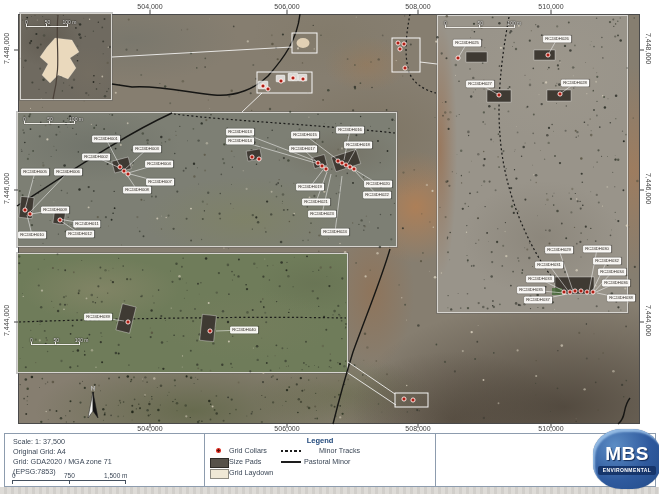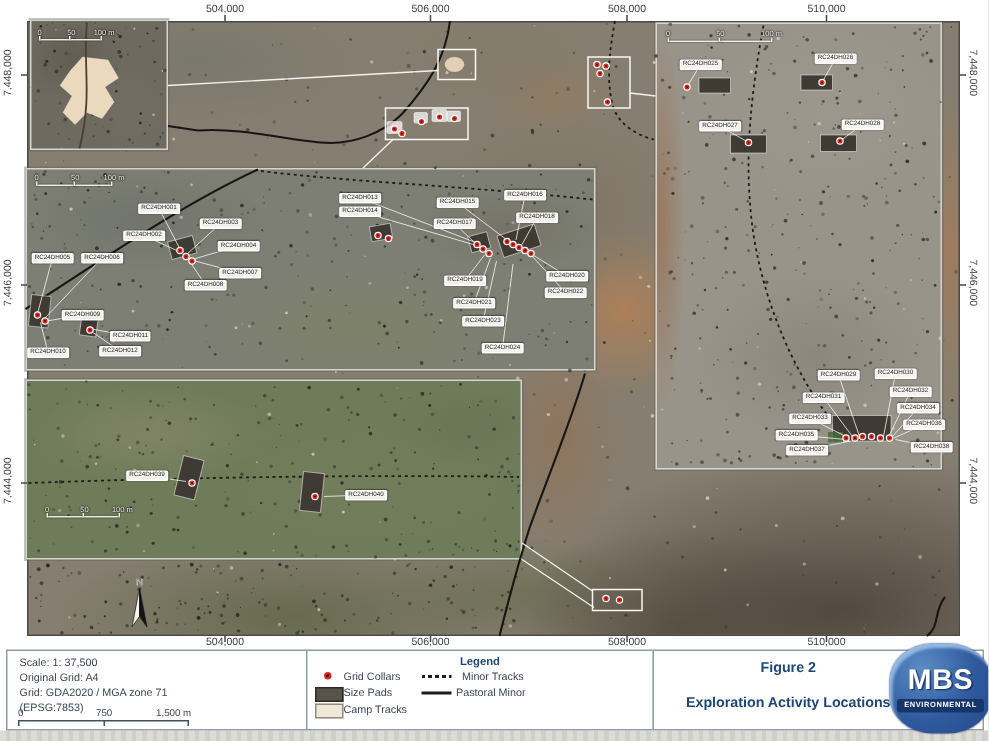--- a/index.html
+++ b/index.html
@@ -1536,30 +1536,28 @@
       <div class="bt" style="left:113px"></div>
   </div>
 
   <div class="fbox" id="legendbox" style="left:204px;top:433px;width:232px;height:54px;">
     <div class="title navy">Legend</div>
     <div class="lgsym" style="left:11px;top:14px;width:5px;height:5px;border-radius:50%;background:radial-gradient(circle,#5a100a 0 30%,#d92b1f 31%);"></div>
     <div class="lgtxt" style="left:24px;top:12px">Grid Collars</div>
     <div class="lgsym" style="left:5px;top:24px;width:17px;height:8px;background:#57524a;border:1px solid #2e2b27;"></div>
     <div class="lgtxt" style="left:24px;top:23px">Size Pads</div>
     <div class="lgsym" style="left:5px;top:35px;width:17px;height:8px;background:#efe8d6;border:1px solid #8f8c83;"></div>
-    <div class="lgtxt" style="left:24px;top:34px">Camp Tracks</div>
+    <div class="lgtxt" style="left:24px;top:34px">Grid Laydown</div>
     <div class="lgsym" style="left:76px;top:16px;width:20px;height:2px;background:repeating-linear-gradient(90deg,#1d1d1d 0 2.5px,transparent 2.5px 4.5px);"></div>
-    <div class="lgtxt" style="left:103px;top:12px">Minor Tracks</div>
+    <div class="lgtxt" style="left:114px;top:12px">Minor Tracks</div>
     <div class="lgsym" style="left:76px;top:27px;width:20px;height:1.5px;background:#1d1d1d;"></div>
     <div class="lgtxt" style="left:99px;top:23px">Pastoral Minor</div>
   </div>
 
   <div class="fbox" id="figurebox" style="left:435px;top:433px;width:221px;height:54px;">
-    <div class="f1 navy">Figure 2</div>
-    <div class="f2 navy">Exploration Activity Locations</div>
   </div>
 
   <div id="logo">
     <div class="mbs">MBS</div>
     <div class="env">ENVIRONMENTAL</div>
   </div>
 
   <div id="bottomstrip"></div>
 <div class="cx" style="left: 120px; top: 3px;">504,000</div>
     <div class="cx" style="left: 257px; top: 3px;">506,000</div>

